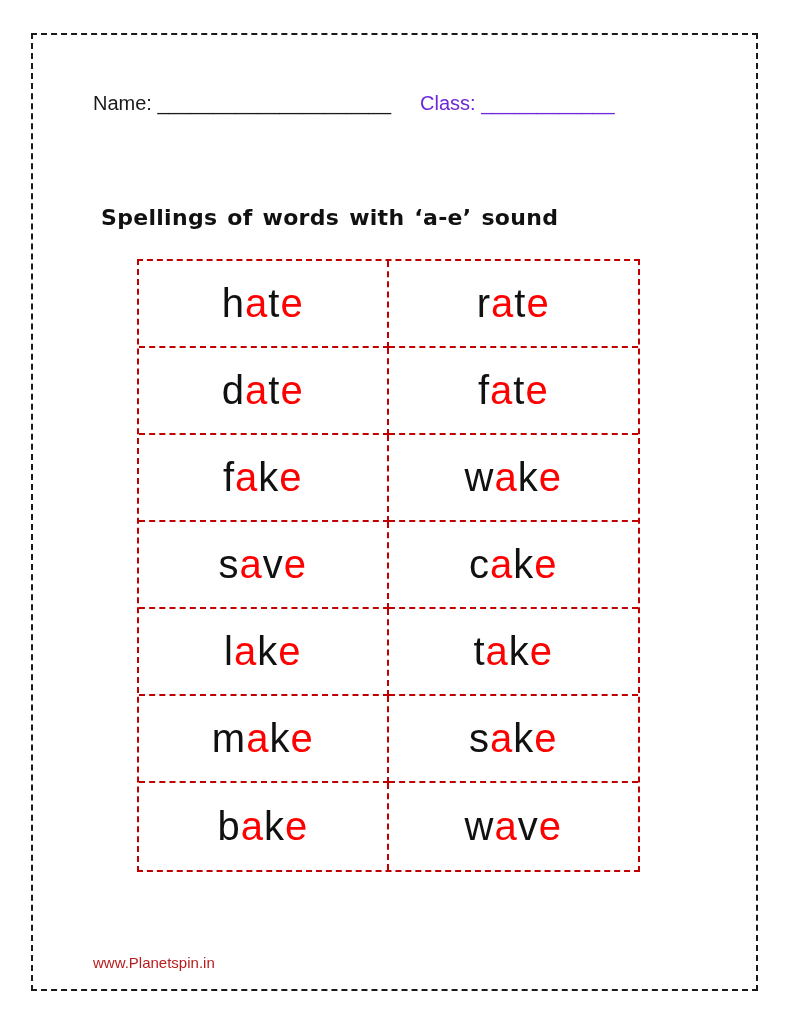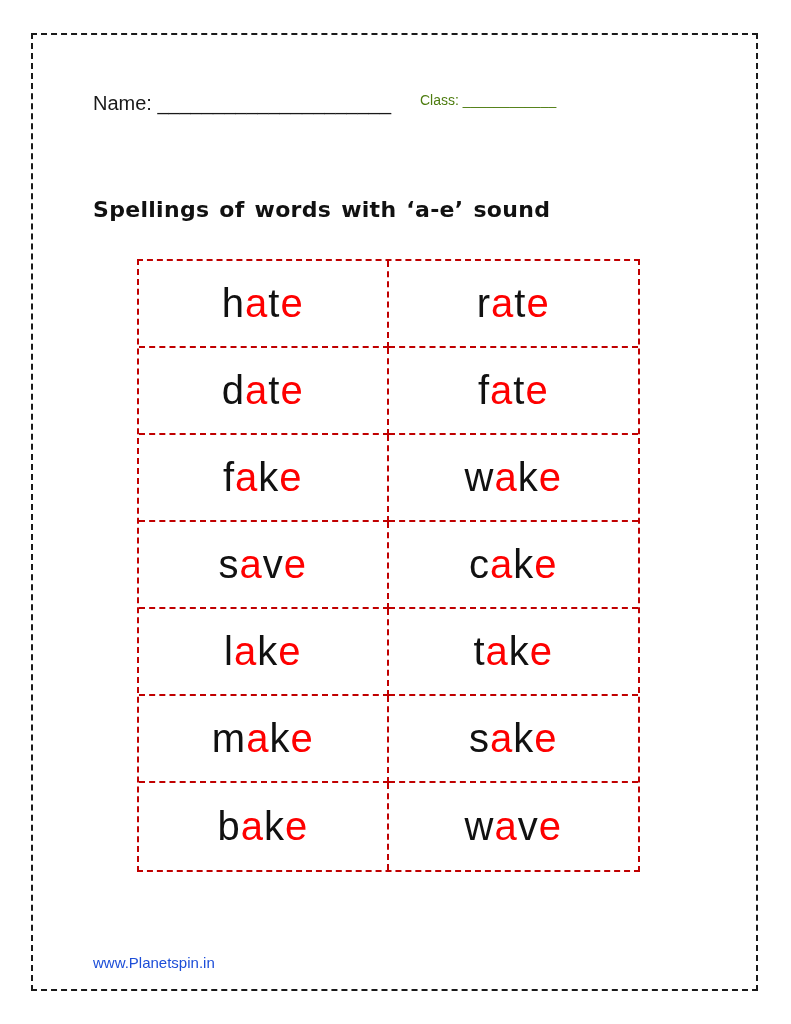--- a/index.html
+++ b/index.html
@@ -29,43 +29,43 @@
     left: 93px;
     top: 92px;
     font-size: 20px;
     color: #1a1a1a;
     white-space: nowrap;
   }
   .header-class {
     position: absolute;
     left: 420px;
     top: 92px;
-    font-size: 14px;
-    color: #4d7c0f;
+    font-size: 20px;
+    color: #6d28d9;
     white-space: nowrap;
   }
   .blank-line {
     letter-spacing: 0px;
   }
   .page-title {
     position: absolute;
     left: 92px;
     top: 146px;
     margin: 0;
     font-family: "DejaVu Sans", "Liberation Sans", sans-serif;
     font-size: 32px;
     font-weight: bold;
     color: var(--title-blue, #1b7ad3);
     letter-spacing: 0.5px;
   }
   .page-subtitle {
     position: absolute;
     left: 93px;
     top: 197px;
-    margin: 0;
+    margin: 8px;
     font-family: "DejaVu Sans", "Liberation Sans", sans-serif;
     font-size: 22px;
     font-weight: bold;
     color: #111111;
     letter-spacing: 0.3px;
     word-spacing: 2px;
   }
   .flashcard-grid {
     position: absolute;
     left: 137px;
@@ -90,21 +90,21 @@
     letter-spacing: 1px;
   }
   .card:nth-child(2n) { border-right: none; }
   .card:nth-last-child(-n+2) { border-bottom: none; }
   .card .red { color: var(--letter-red, #fe0000); }
   .footer-url {
     position: absolute;
     left: 93px;
     top: 954px;
     font-size: 15px;
-    color: #1d4ed8;
+    color: #b91c1c;
   }
 </style>
 </head>
 <body>
 
 <div class="page">
   <div class="page-border"></div>
 
   <div class="header-name">
     <span>Name:</span>

